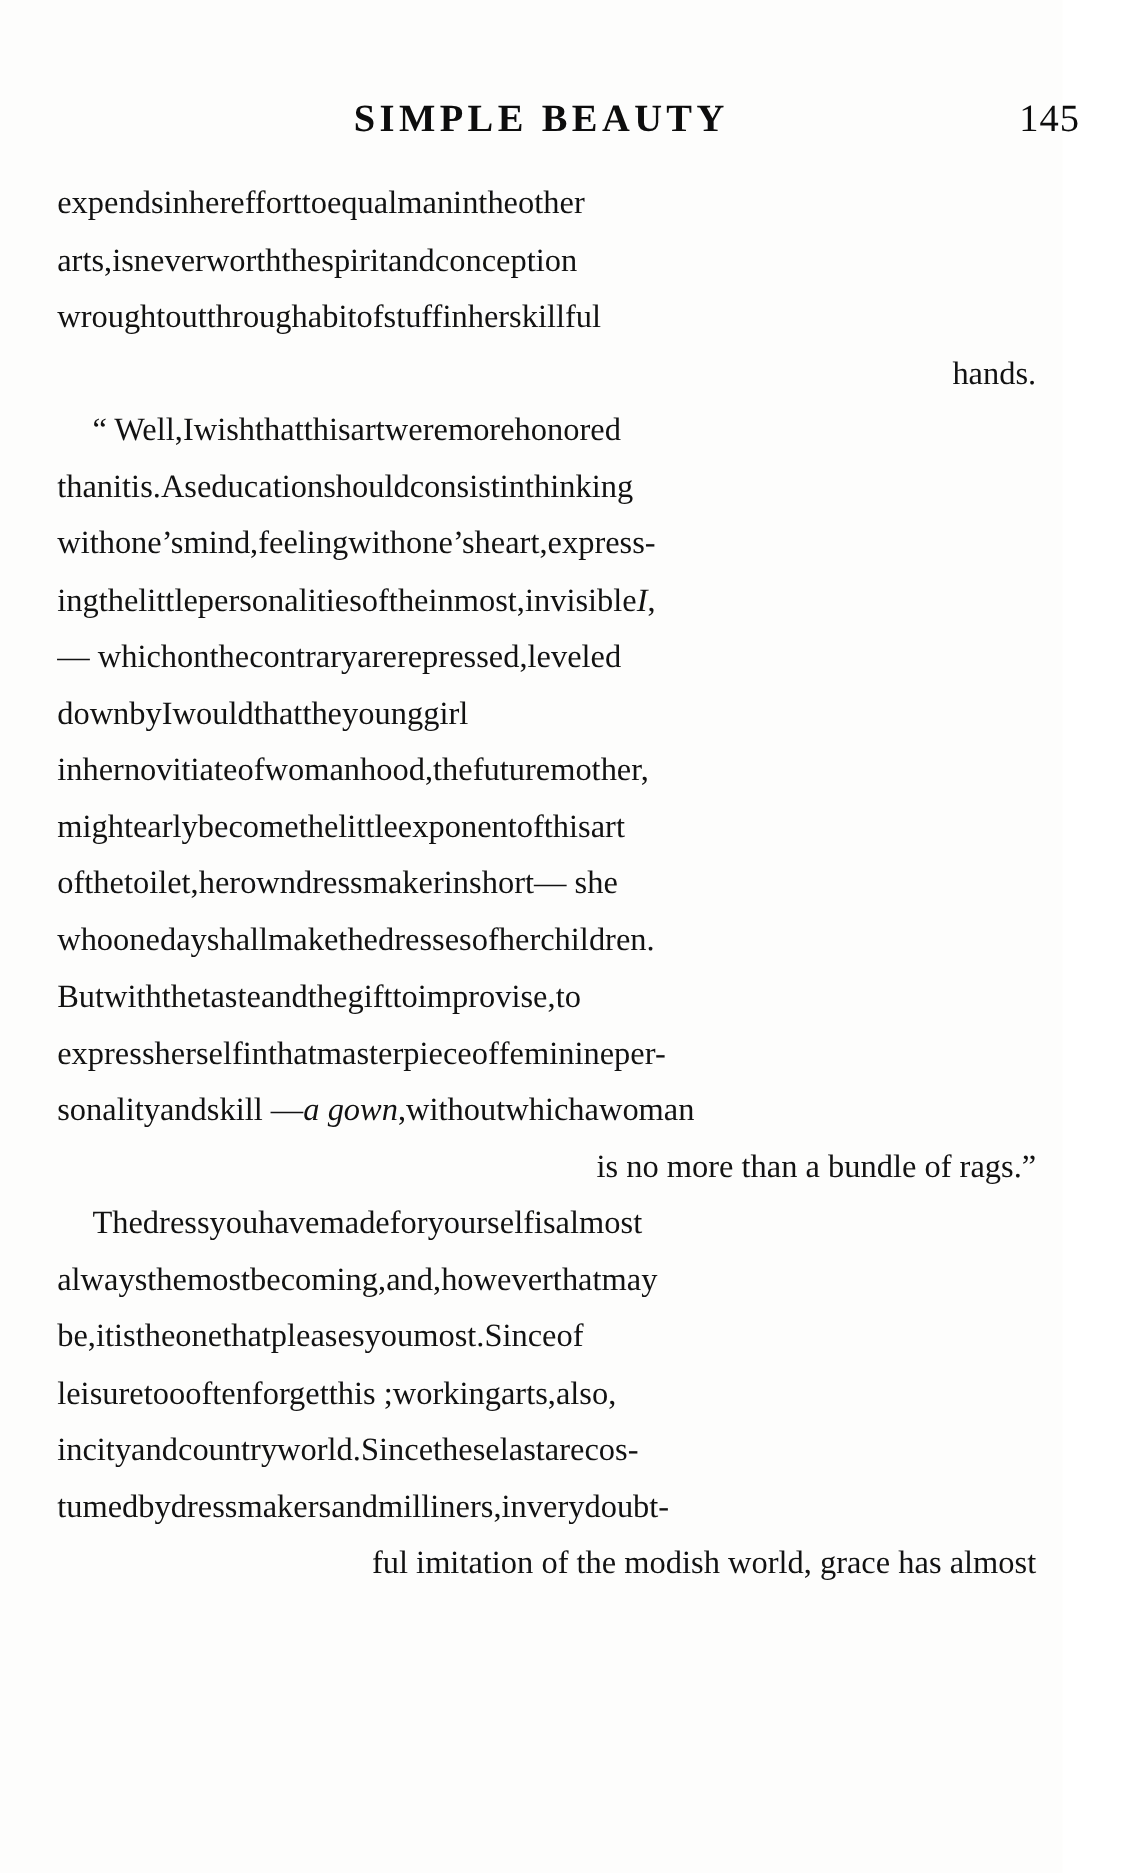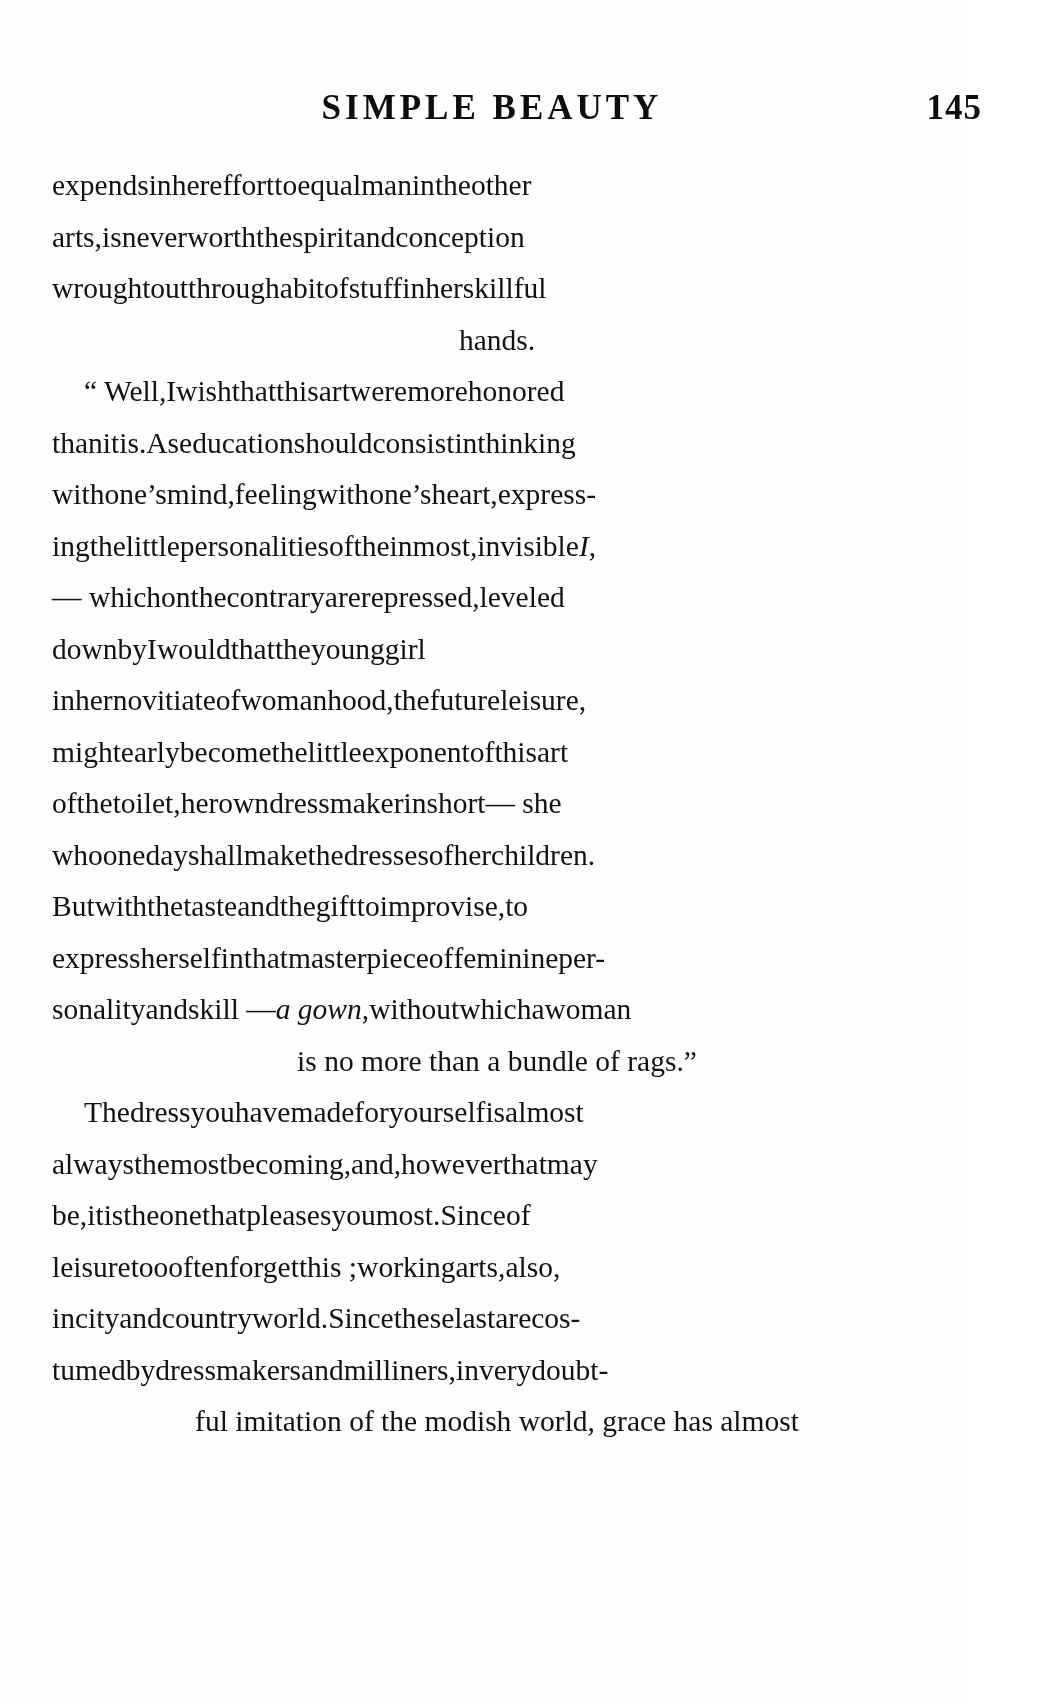--- a/index.html
+++ b/index.html
@@ -40,21 +40,21 @@
     font-weight: bold;
     letter-spacing: 4px;
     font-family: "Liberation Serif", serif;
     color: #0d0d0d;
   }
   .page-number {
     position: absolute;
     right: 10px;
     top: 0;
     font-size: 35px;
-    font-weight: bold;
+    font-weight: normal;
     letter-spacing: 1px;
     color: #0d0d0d;
   }
   .body-text {
     position: absolute;
     top: 160px;
     left: 52px;
     width: 890px;
   }
   .para {
@@ -68,21 +68,21 @@
     width: 32px;
   }
   
   .jline {
     display: flex;
     justify-content: flex-start;
     width: 890px;
     white-space: pre;
   }
   .jline.left {
-    justify-content: center;
+    justify-content: flex-end;
   }
   .jline > span {
     display: inline-block;
   }
 </style>
 </head>
 <body>
 
 <div class="page">
 
@@ -99,21 +99,21 @@
           <div class="jline"><span>wrought</span><span>out</span><span>through</span><span>a</span><span>bit</span><span>of</span><span>stuff</span><span>in</span><span>her</span><span>skillful</span></div>
           <div class="jline left"><span>hands.</span></div>
         </div>
         <div class="para">
           <div class="jline"><span class="indent"></span><span>“ Well,</span><span>I</span><span>wish</span><span>that</span><span>this</span><span>art</span><span>were</span><span>more</span><span>honored</span></div>
           <div class="jline"><span>than</span><span>it</span><span>is.</span><span>As</span><span>education</span><span>should</span><span>consist</span><span>in</span><span>thinking</span></div>
           <div class="jline"><span>with</span><span>one’s</span><span>mind,</span><span>feeling</span><span>with</span><span>one’s</span><span>heart,</span><span>express-</span></div>
           <div class="jline"><span>ing</span><span>the</span><span>little</span><span>personalities</span><span>of</span><span>the</span><span>inmost,</span><span>invisible</span><span><i>I</i>,</span></div>
           <div class="jline"><span>— which</span><span>on</span><span>the</span><span>contrary</span><span>are</span><span>repressed,</span><span>leveled</span></div>
           <div class="jline"><span>down</span><span>by</span><span>I</span><span>would</span><span>that</span><span>the</span><span>young</span><span>girl</span></div>
-          <div class="jline"><span>in</span><span>her</span><span>novitiate</span><span>of</span><span>womanhood,</span><span>the</span><span>future</span><span>leisure,</span></div>
+          <div class="jline"><span>in</span><span>her</span><span>novitiate</span><span>of</span><span>womanhood,</span><span>the</span><span>future</span><span>mother,</span></div>
           <div class="jline"><span>might</span><span>early</span><span>become</span><span>the</span><span>little</span><span>exponent</span><span>of</span><span>this</span><span>art</span></div>
           <div class="jline"><span>of</span><span>the</span><span>toilet,</span><span>her</span><span>own</span><span>dressmaker</span><span>in</span><span>short</span><span>— she</span></div>
           <div class="jline"><span>who</span><span>one</span><span>day</span><span>shall</span><span>make</span><span>the</span><span>dresses</span><span>of</span><span>her</span><span>children.</span></div>
           <div class="jline"><span>But</span><span>with</span><span>the</span><span>taste</span><span>and</span><span>the</span><span>gift</span><span>to</span><span>improvise,</span><span>to</span></div>
           <div class="jline"><span>express</span><span>herself</span><span>in</span><span>that</span><span>masterpiece</span><span>of</span><span>feminine</span><span>per-</span></div>
           <div class="jline"><span>sonality</span><span>and</span><span>skill —</span><span><i>a gown</i>,</span><span>without</span><span>which</span><span>a</span><span>woman</span></div>
           <div class="jline left"><span>is</span><span> no</span><span> more</span><span> than</span><span> a</span><span> bundle</span><span> of</span><span> rags.”</span></div>
         </div>
         <div class="para">
           <div class="jline"><span class="indent"></span><span>The</span><span>dress</span><span>you</span><span>have</span><span>made</span><span>for</span><span>yourself</span><span>is</span><span>almost</span></div>

